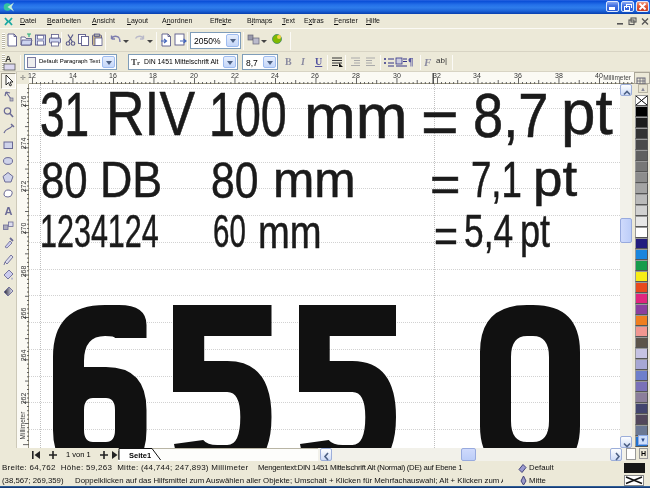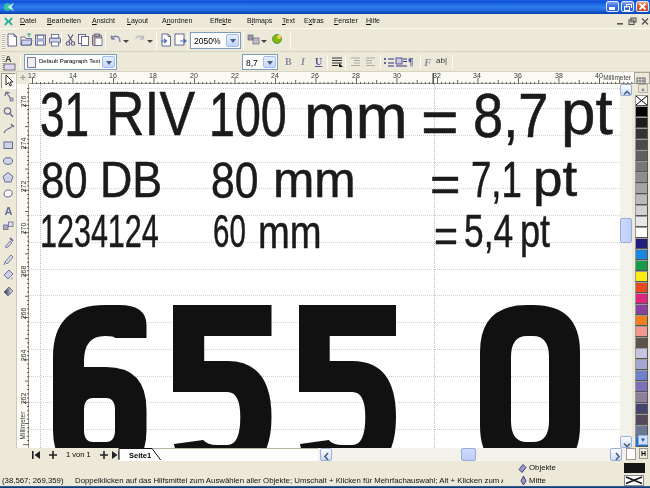--- a/index.html
+++ b/index.html
@@ -203,20 +203,25 @@
     <div class="tsep" style="left:20px;top:3px;height:15px"></div>
     <div class="tsep" style="left:327px;top:3px;height:15px"></div>
     <div class="tsep" style="left:345px;top:3px;height:15px"></div>
     <div class="tsep" style="left:380px;top:3px;height:15px"></div>
     <div class="tsep" style="left:420px;top:3px;height:15px"></div>
     <div class="tsep" style="left:452px;top:3px;height:15px"></div>
   <div class="combo" style="left:24px;top:2px;width:93px;height:16px">
     <span class="ctext" style="left:14px;font-size:6.0px">Default Paragraph Text</span>
       <div class="ar"></div>
     <div style="position:absolute;left:2px;top:2px;width:9px;height:11px;border:1px solid #7a7aa0;background:#eee"></div>
+  </div>
+  <div class="combo" style="left:128px;top:2px;width:110px;height:16px">
+    <span class="ctext" style="left:15px;font-size:6.8px">DIN 1451 Mittelschrift Alt</span>
+      <div class="ar"></div>
+    <span style="position:absolute;left:2px;top:2px;font-size:9px;color:#444;font-family:'Liberation Serif',serif;font-weight:bold">T<span style="font-size:7px">r</span></span>
   </div>
   <div class="combo" style="left:242px;top:2px;width:36px;height:16px">
       <span class="ctext">8,7</span>
       <div class="ar"></div>
     </div>
 </div>
 <div id="rulercorner">✛</div>
 <div id="hruler">
     <svg width="605" height="12" style="position:absolute;left:0;top:0">
       <rect x="3.00" y="6" width="0.9" height="6" fill="#555"></rect>
@@ -668,24 +673,26 @@
         </svg></div>
     <div id="hthumb"></div>
     <div class="sbtn" style="left:292px;top:0;height:13px"><svg width="10" height="11" style="margin:1px">
           <path d="M4 2 L7 5.5 L4 9" stroke="#4d6185" stroke-width="1.6" fill="none"></path>
         </svg></div>
   </div>
   <div style="position:absolute;left:626px;top:0px;width:10px;height:12px;background:#fff;border:1px solid #999"></div>
   <div style="position:absolute;left:639px;top:0px;width:9px;height:11px;background:#ece9d8;border:1px solid #999;font-size:7px;text-align:center;line-height:10px;font-weight:bold">H</div>
 </div>
 <div id="status1">
+  <span class="stext" style="left:2px;font-size:8px;letter-spacing:0.28px">Breite: 64,762&nbsp;&nbsp;Höhe: 59,263&nbsp;&nbsp;Mitte: (44,744; 247,893) Millimeter</span>
+  <span class="stext" style="left:258px;letter-spacing:-0.3px">Mengentext:DIN 1451 Mittelschrift Alt (Normal) (DE) auf Ebene 1</span>
   <svg style="position:absolute;left:517px;top:2px" width="11" height="10">
       <path d="M2 6.5 L6 1.5 L9 4.5 L5 9.5 Z" fill="#9a9ad0" stroke="#44447a" stroke-width="1"></path>
     </svg>
-  <span class="stext" style="left:529px">Objekte</span>
+  <span class="stext" style="left:529px">Default</span>
   <div style="position:absolute;left:624px;top:1.5px;width:21px;height:10px;background:#161616"></div>
 </div>
 <div id="status2">
   <span class="stext" style="left:2px">(38,567; 269,359)</span>
   <div style="position:absolute;left:75px;top:0;width:428px;height:12px;overflow:hidden">
       <span class="stext" style="left:0">Doppelklicken auf das Hilfsmittel zum Auswählen aller Objekte; Umschalt + Klicken für Mehrfachauswahl; Alt + Klicken zum Auswähler überdockt...</span>
     </div>
   <svg style="position:absolute;left:519px;top:1px" width="9" height="11">
       <path d="M4.5 1 L7 6 L4.5 10 L2 6 Z" fill="#9a9ac8" stroke="#44447a" stroke-width="1"></path>
     </svg>

